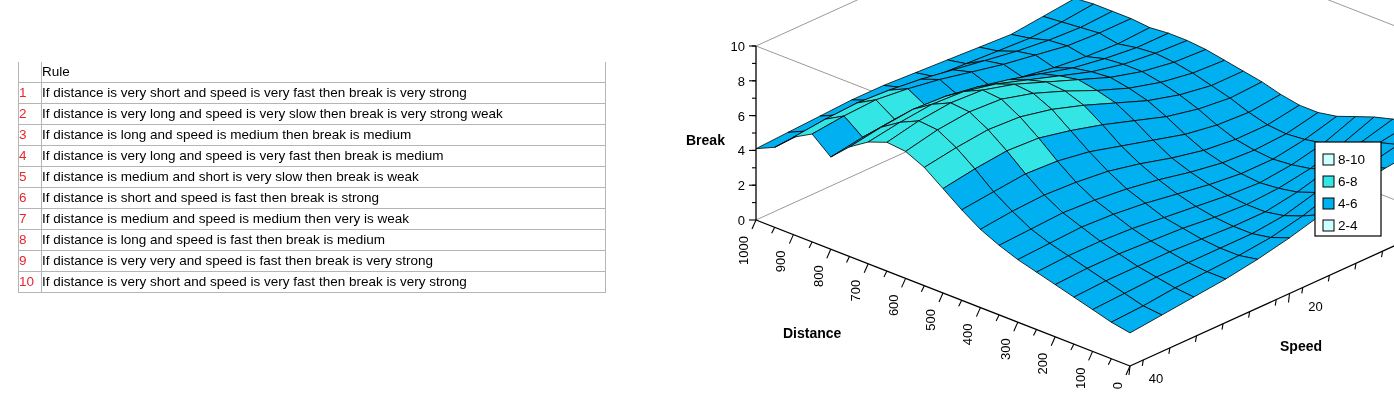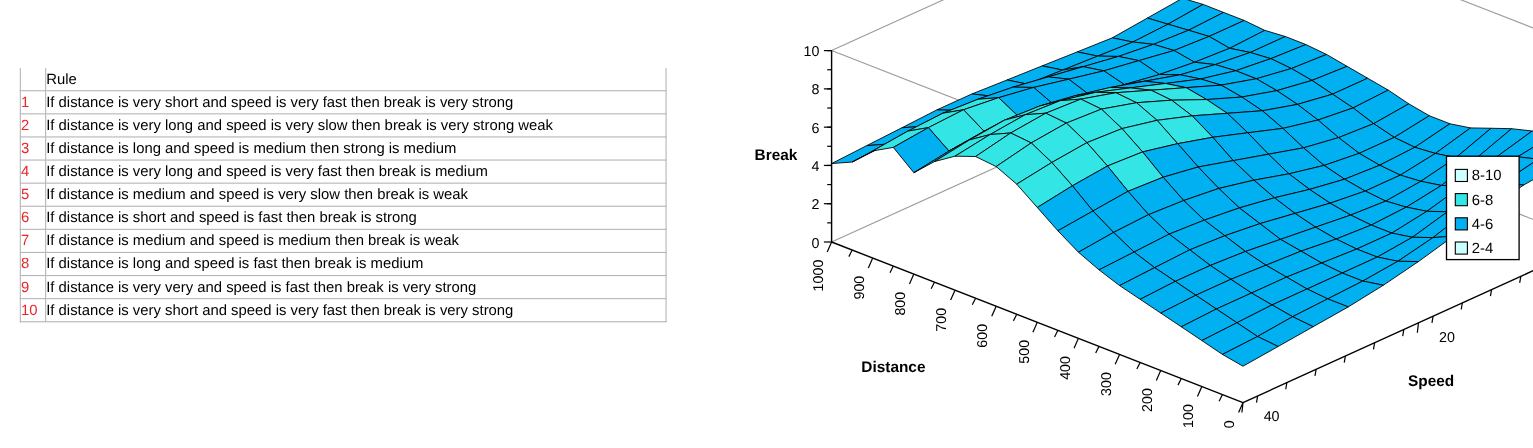--- a/index.html
+++ b/index.html
@@ -149,37 +149,37 @@
       <tr>
             <td class="idx">1</td>
             <td class="rule">If distance is very short and speed is very fast then break is very strong</td>
           </tr>
           <tr>
             <td class="idx">2</td>
             <td class="rule">If distance is very long and speed is very slow then break is very strong weak</td>
           </tr>
           <tr>
             <td class="idx">3</td>
-            <td class="rule">If distance is long and speed is medium then strong is medium</td>
+            <td class="rule">If distance is long and speed is medium then break is medium</td>
           </tr>
           <tr>
             <td class="idx">4</td>
             <td class="rule">If distance is very long and speed is very fast then break is medium</td>
           </tr>
           <tr>
             <td class="idx">5</td>
-            <td class="rule">If distance is medium and speed is very slow then break is weak</td>
+            <td class="rule">If distance is medium and short is very slow then break is weak</td>
           </tr>
           <tr>
             <td class="idx">6</td>
             <td class="rule">If distance is short and speed is fast then break is strong</td>
           </tr>
           <tr>
             <td class="idx">7</td>
-            <td class="rule">If distance is medium and speed is medium then break is weak</td>
+            <td class="rule">If distance is medium and speed is medium then very is weak</td>
           </tr>
           <tr>
             <td class="idx">8</td>
             <td class="rule">If distance is long and speed is fast then break is medium</td>
           </tr>
           <tr>
             <td class="idx">9</td>
             <td class="rule">If distance is very very and speed is fast then break is very strong</td>
           </tr>
           <tr>

